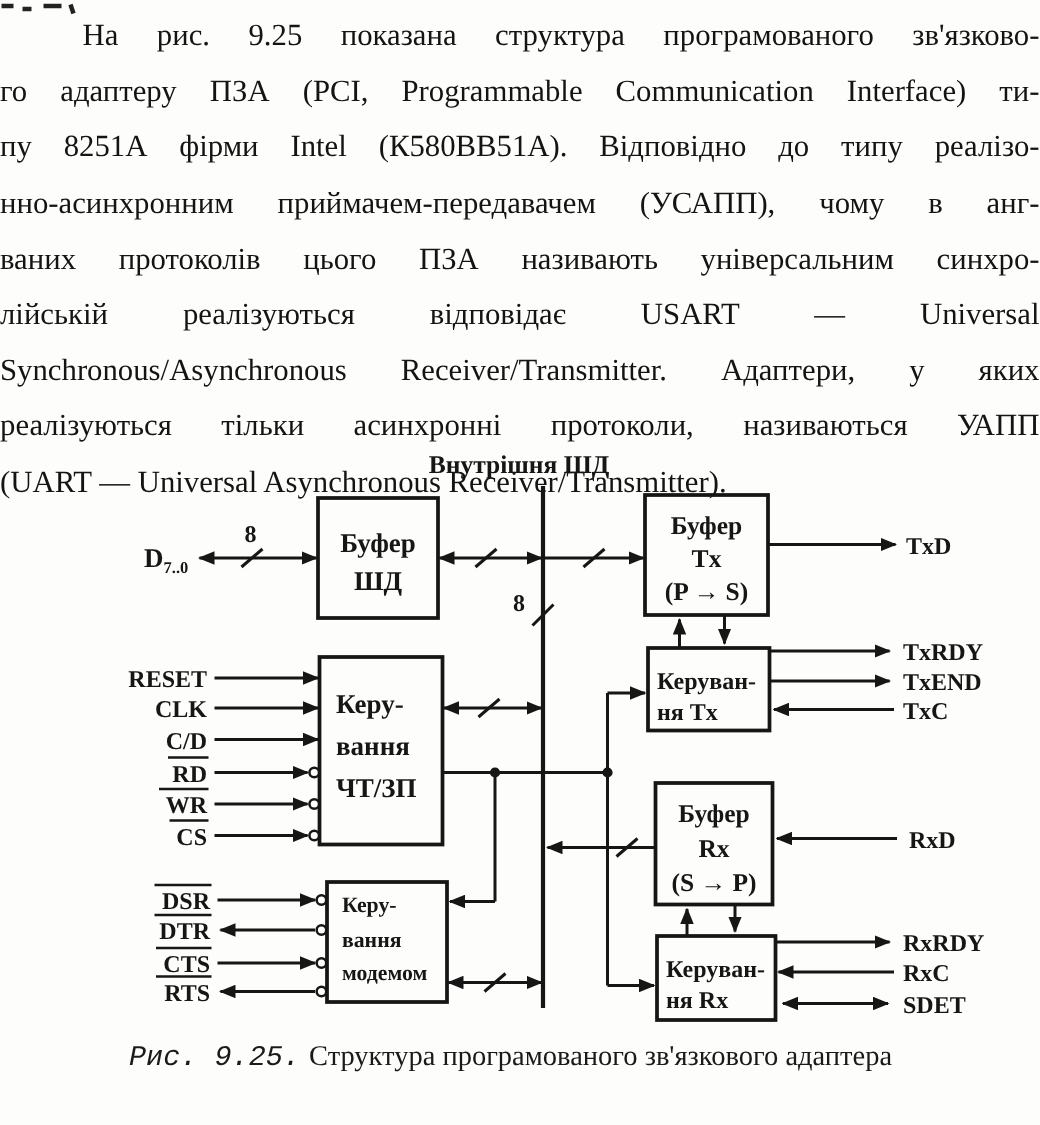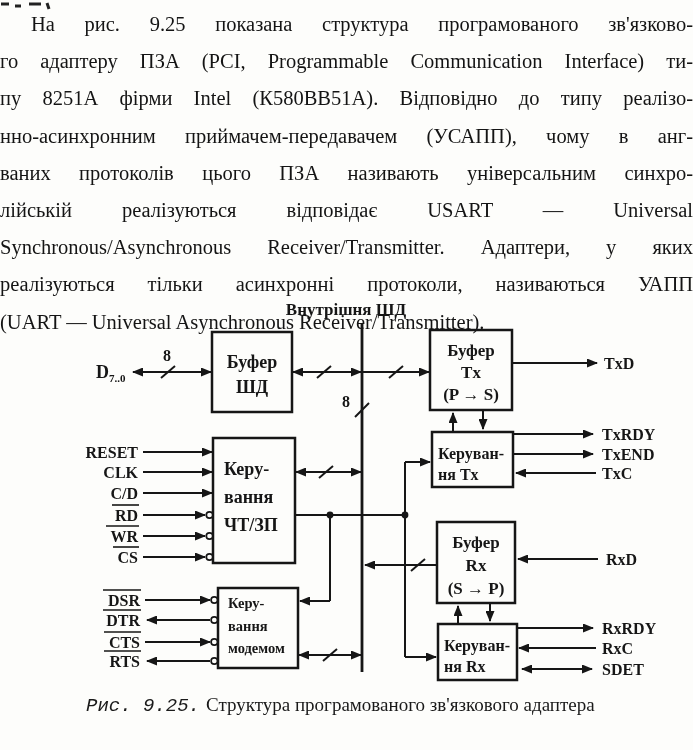--- a/index.html
+++ b/index.html
@@ -8,21 +8,21 @@
     background:#fdfdfb;color:#161616;
     font-family:"Liberation Serif","DejaVu Serif",serif;
   }
   .page{position:absolute;inset:0;}
   .para{position:absolute;top:6px;left:0;width:693px;}
   .para-line{
     font-size:20.5px;line-height:37.2px;white-space:nowrap;
     text-align:justify;text-align-last:justify;
     color:#141414;
   }
-  .para-line.indent{padding-left:31px;}
+  .para-line.indent{padding-left:55px;}
   .para-line.last{text-align-last:left;white-space:normal;}
   .caption{
     position:absolute;top:694px;left:86px;font-size:19px;color:#1a1a1a;
   }
   .caption .cap-prefix{font-style:italic;margin-right:6px;font-family:Liberation Mono, monospace;}
   svg.diagram{position:absolute;top:0;left:0;}
   svg text{
     font-family:"Liberation Serif","DejaVu Serif",serif;
     font-weight:700;fill:#161616;
   }

